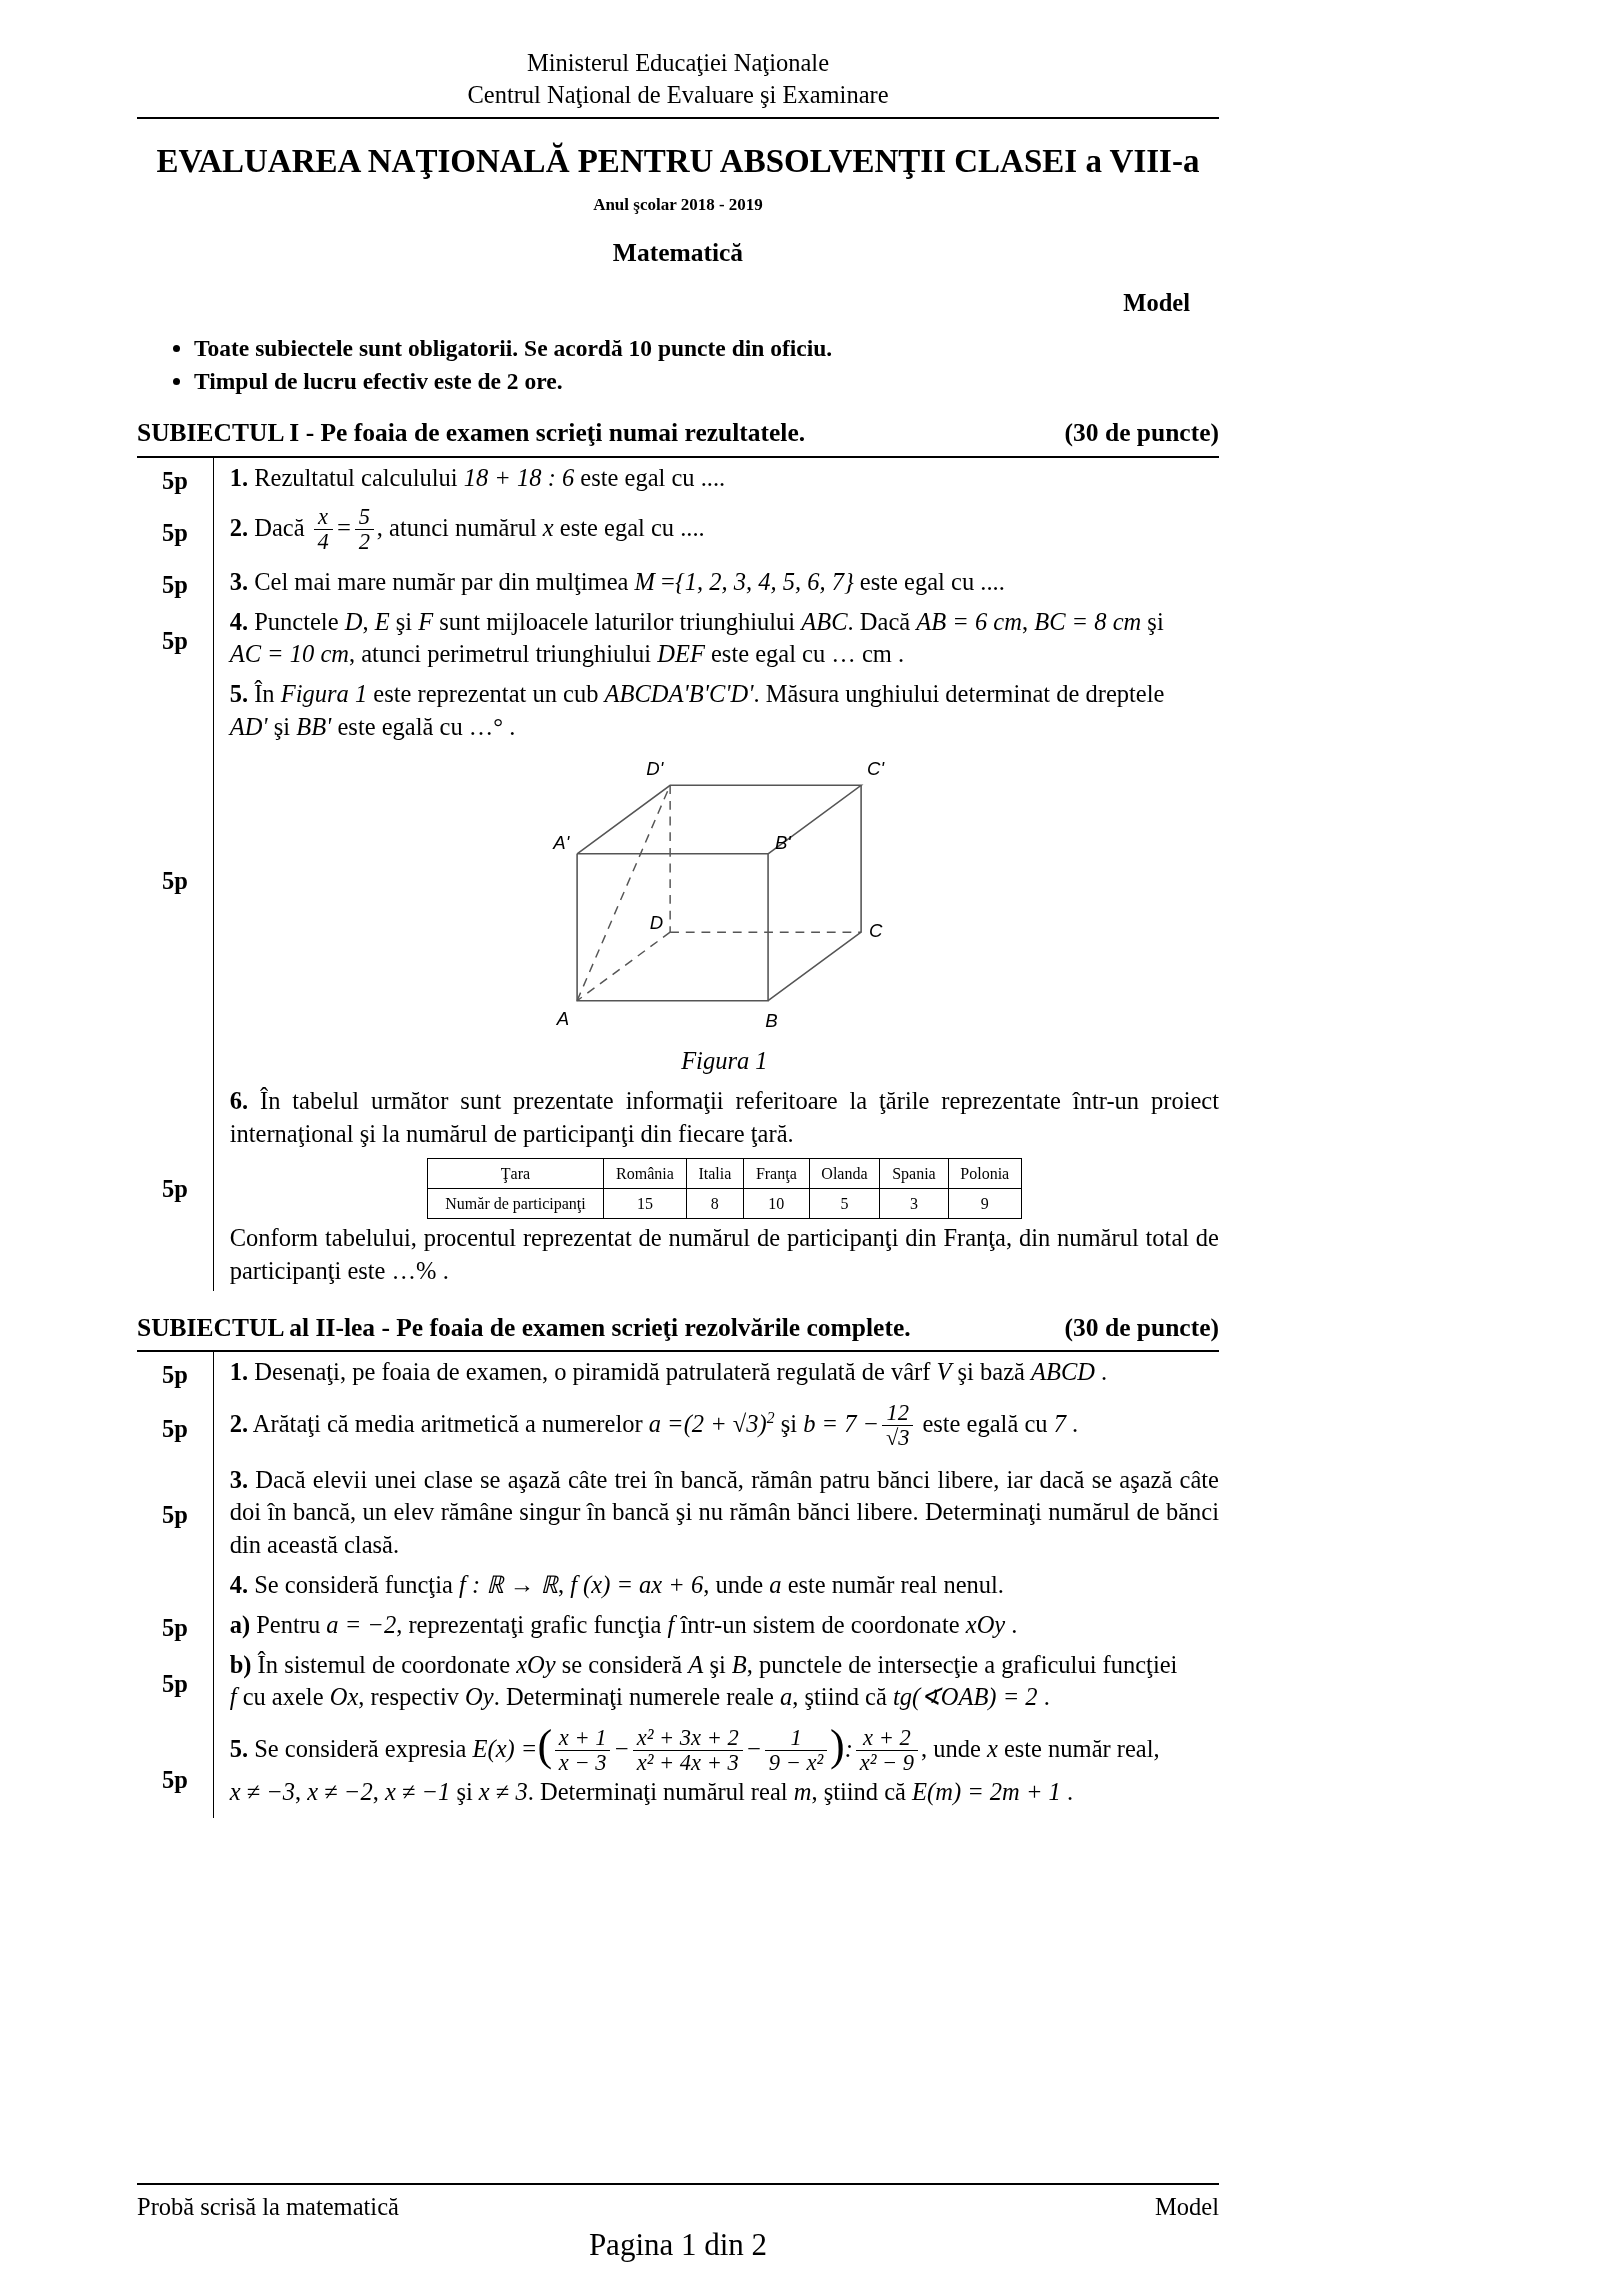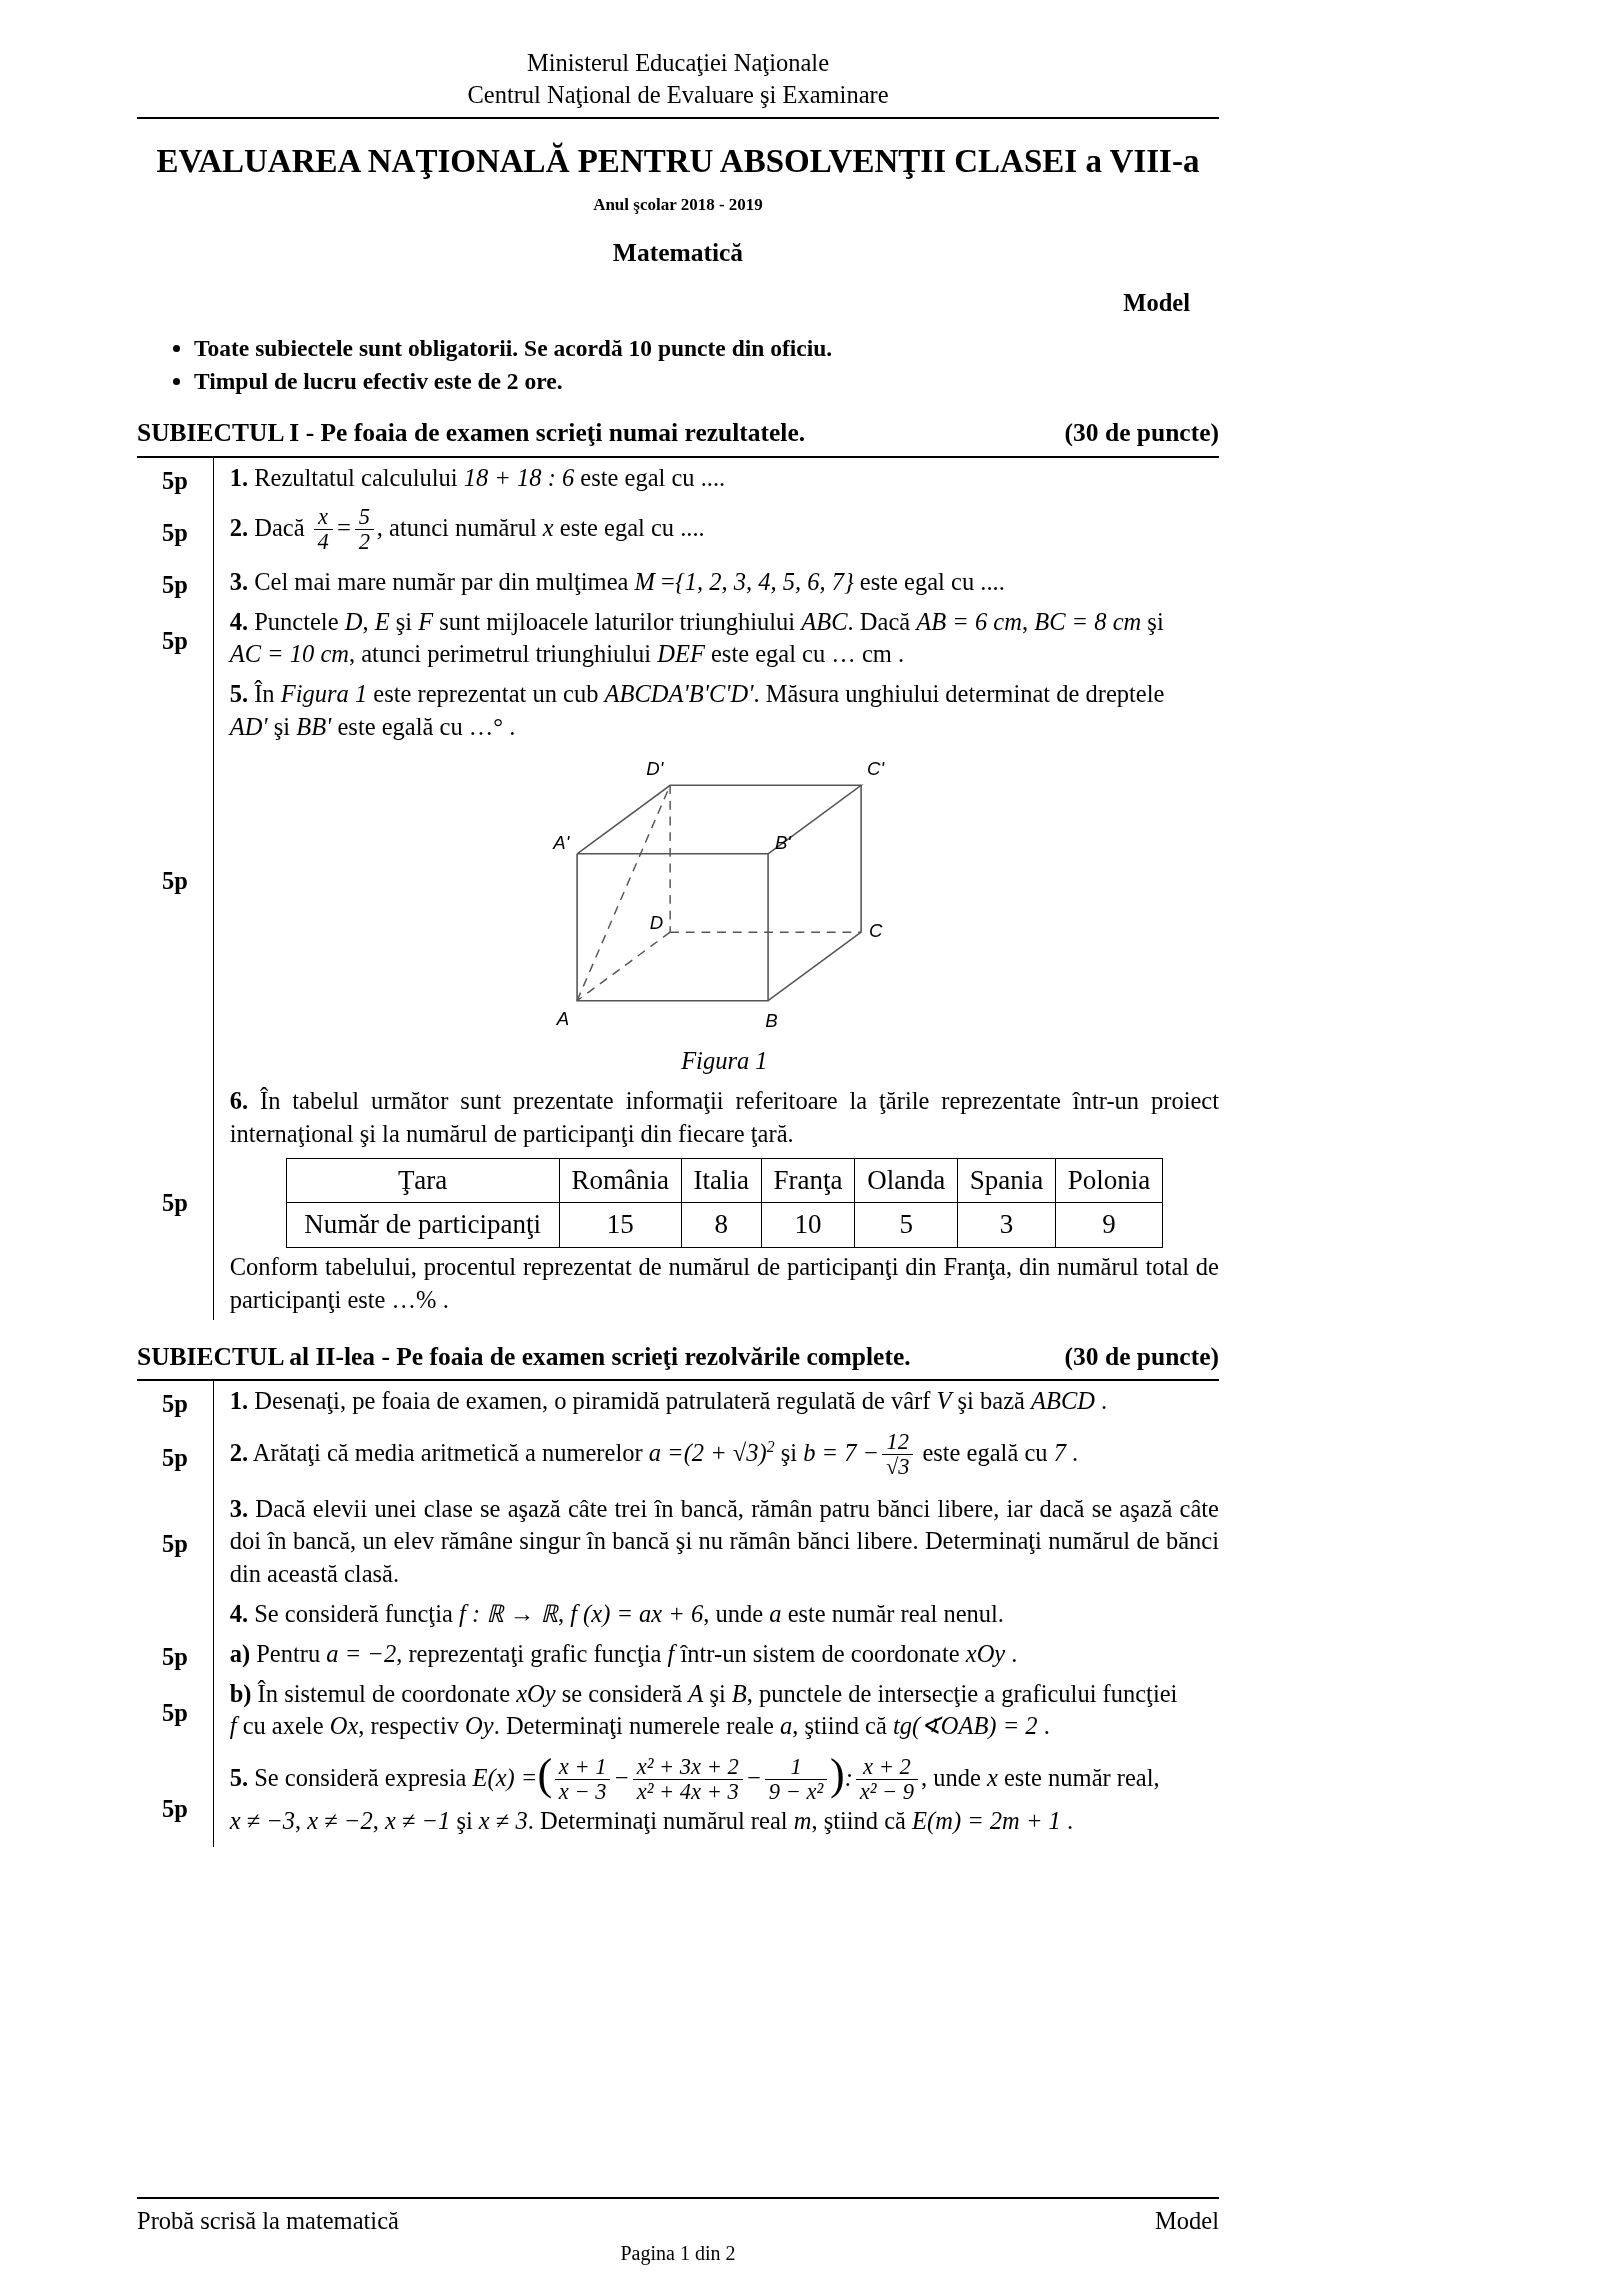--- a/index.html
+++ b/index.html
@@ -126,21 +126,21 @@
   sup.exp { font-size: 0.64em; vertical-align: super; }
 
   
   .figwrap { text-align: center; margin: 7.8px 0 0 0; position: relative; }
   .figcap { font-style: italic; font-size: 24.5px; margin-top: 2px; }
 
   
   table.tbl {
     border-collapse: collapse;
     margin: 7.8px auto 3.9px auto;
-    font-size: 27px;
+    font-size: 16px;
   }
   table.tbl td {
     border: 1.6px solid #000;
     padding: 3.9px 11.8px;
     text-align: center;
     white-space: nowrap;
   }
   table.tbl td.lbl { padding: 3.9px 17.6px; }
 
   .footer {
@@ -151,21 +151,21 @@
   }
   .footer-rule { border-top: 2px solid #000; }
   .footer-row {
     display: flex;
     justify-content: space-between;
     font-size: 24.5px;
     padding-top: 5.9px;
   }
   .footer-center {
     text-align: center;
-    font-size: 20px;
+    font-size: 31px;
     padding-top: 2px;
   }
   .blackboard { font-weight: 500; letter-spacing: 0px; }
 </style>
 </head>
 <body>
 
 <div class="page">
 
   <div>

